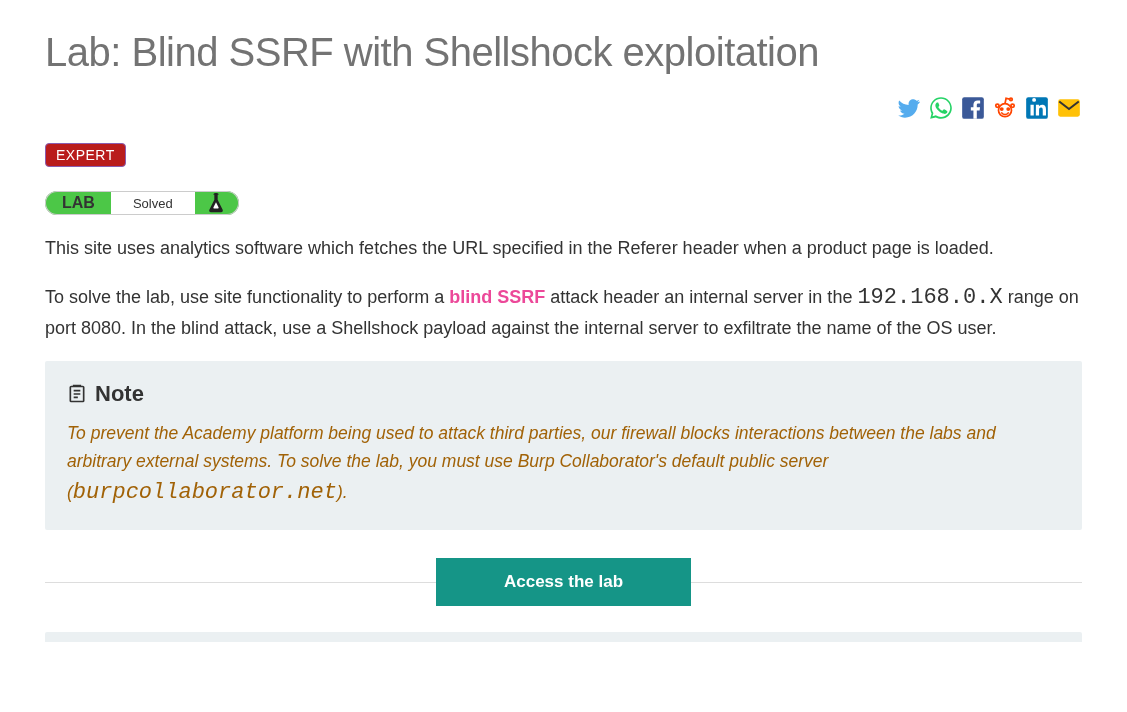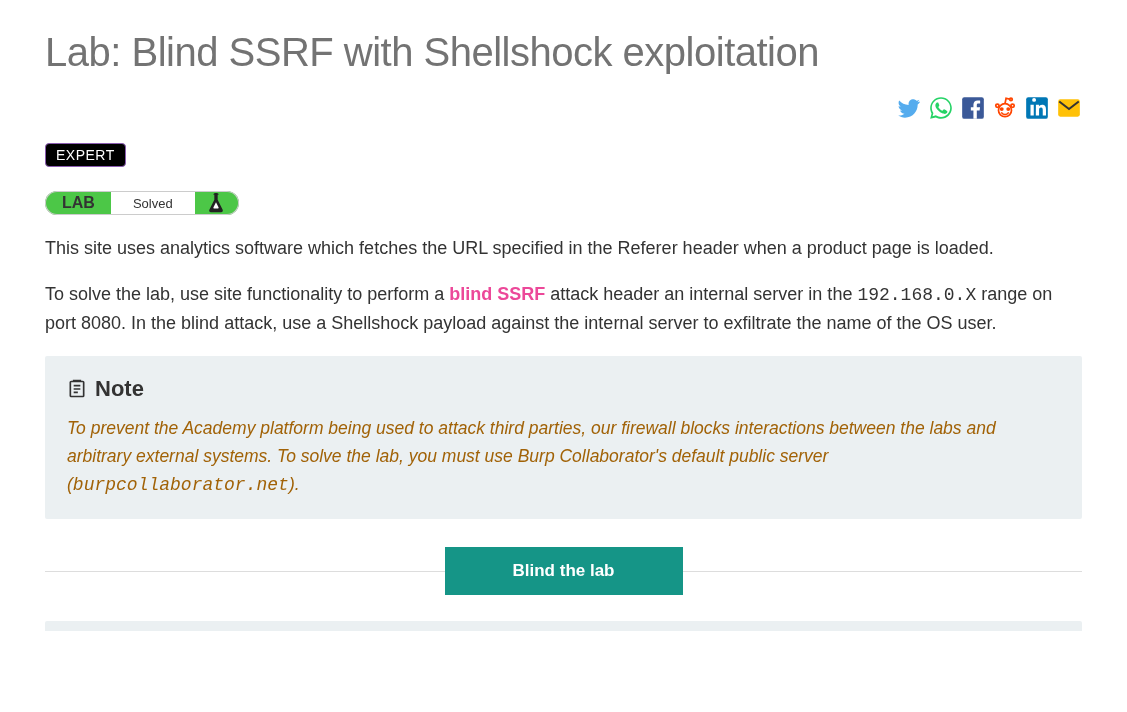--- a/index.html
+++ b/index.html
@@ -1,28 +1,28 @@
 <!DOCTYPE html>
 <html><head>
 <meta charset="utf-8">
 <style>
   * { box-sizing: border-box; margin: 0; padding: 0; }
   body { font-family: Arial, Helvetica, sans-serif; color: #333; background: #fff; padding: 30px 45px; width: 1127px; }
   h1 { font-size: 40px; font-weight: 400; color: #737373; margin-bottom: 20px; letter-spacing: -0.5px; }
   .share-row { display: flex; justify-content: flex-end; gap: 6px; margin-bottom: 18px; }
   .share-row svg { width: 26px; height: 26px; cursor: pointer; }
-  .badge-expert { display: inline-block; background: #000000; color: #fff; border: 1px solid #8a5cb0; border-radius: 4px; padding: 3px 10px; font-size: 14px; font-weight: 500; letter-spacing: 0.5px; margin-bottom: 24px; }
+  .badge-expert { display: inline-block; background: #b91c1c; color: #fff; border: 1px solid #8a5cb0; border-radius: 4px; padding: 3px 10px; font-size: 14px; font-weight: 500; letter-spacing: 0.5px; margin-bottom: 24px; }
   .lab-status { display: inline-flex; align-items: stretch; background: #4cc747; border-radius: 24px; height: 24px; overflow: visible; margin-bottom: 20px; position: relative; }
   .lab-status .lab-label { background: #4cc747; color: #333; font-weight: 700; padding: 0 16px; display: flex; align-items: center; font-size: 16px; border-top-left-radius: 24px; border-bottom-left-radius: 24px; border: 1px solid #ccc; border-right: none;}
   .lab-status .lab-state { background: #fff; color: #333; padding: 0 22px; display: flex; align-items: center; font-size: 13px; border-top: 1px solid #ccc; border-bottom: 1px solid #ccc;}
   .lab-status .lab-icon { background: #4cc747; width: 44px; display: flex; align-items: center; justify-content: center; border-top-right-radius: 24px; border-bottom-right-radius: 24px; border: 1px solid #ccc; border-left: none;}
   .lab-status .lab-icon svg { width: 20px; height: 24px; }
   p.body-text { font-size: 18px; line-height: 1.55; color: #333; margin-bottom: 18px; }
   a.inline-link { color: #ec4899; text-decoration: none; font-weight: bold; }
-  code { font-family: "Courier New", Courier, monospace; font-size: 18px; }
+  code { font-family: "Courier New", Courier, monospace; font-size: 22px; }
   .note-box { background: #ebf0f2; padding: 20px 22px; margin-top: 10px; border-radius: 2px; }
   .note-head { display: flex; align-items: center; gap: 8px; font-weight: 700; font-size: 22px; margin-bottom: 12px; color: #333; }
   .note-head svg { width: 20px; height: 20px; }
   .note-box p { font-size: 17.5px; line-height: 1.6; color: #a16207; font-style: italic; }
   .access-row { margin-top: 28px; display:flex; align-items:center; }
   .access-row .line { flex:1; height:1px; background:#ddd; }
   .access-btn { background: #159587; color: #fff; border: none; padding: 14px 68px; font-size: 17px; font-weight: 700; cursor: pointer; display: block; }
   .bottom-box-start { margin-top: 26px; height: 10px; background:#ebf0f2; border-radius:2px 2px 0 0; }
 </style>
 </head>
@@ -90,20 +90,20 @@
       </svg>
     <span>Note</span>
   </div>
   <p>
     <span>To prevent the Academy platform being used to attack third parties, our firewall blocks interactions between the labs and arbitrary external systems. To solve the lab, you must use Burp Collaborator's default public server (</span><code>burpcollaborator.net</code><span>).</span>
   </p>
 </div>
 
 <div class="access-row">
   <div class="line"></div>
-  <button class="access-btn">Blind the lab</button>
+  <button class="access-btn">Access the lab</button>
   <div class="line"></div>
 </div>
 
 <div class="bottom-box-start"></div>
 
 
 
 
 </body></html>

